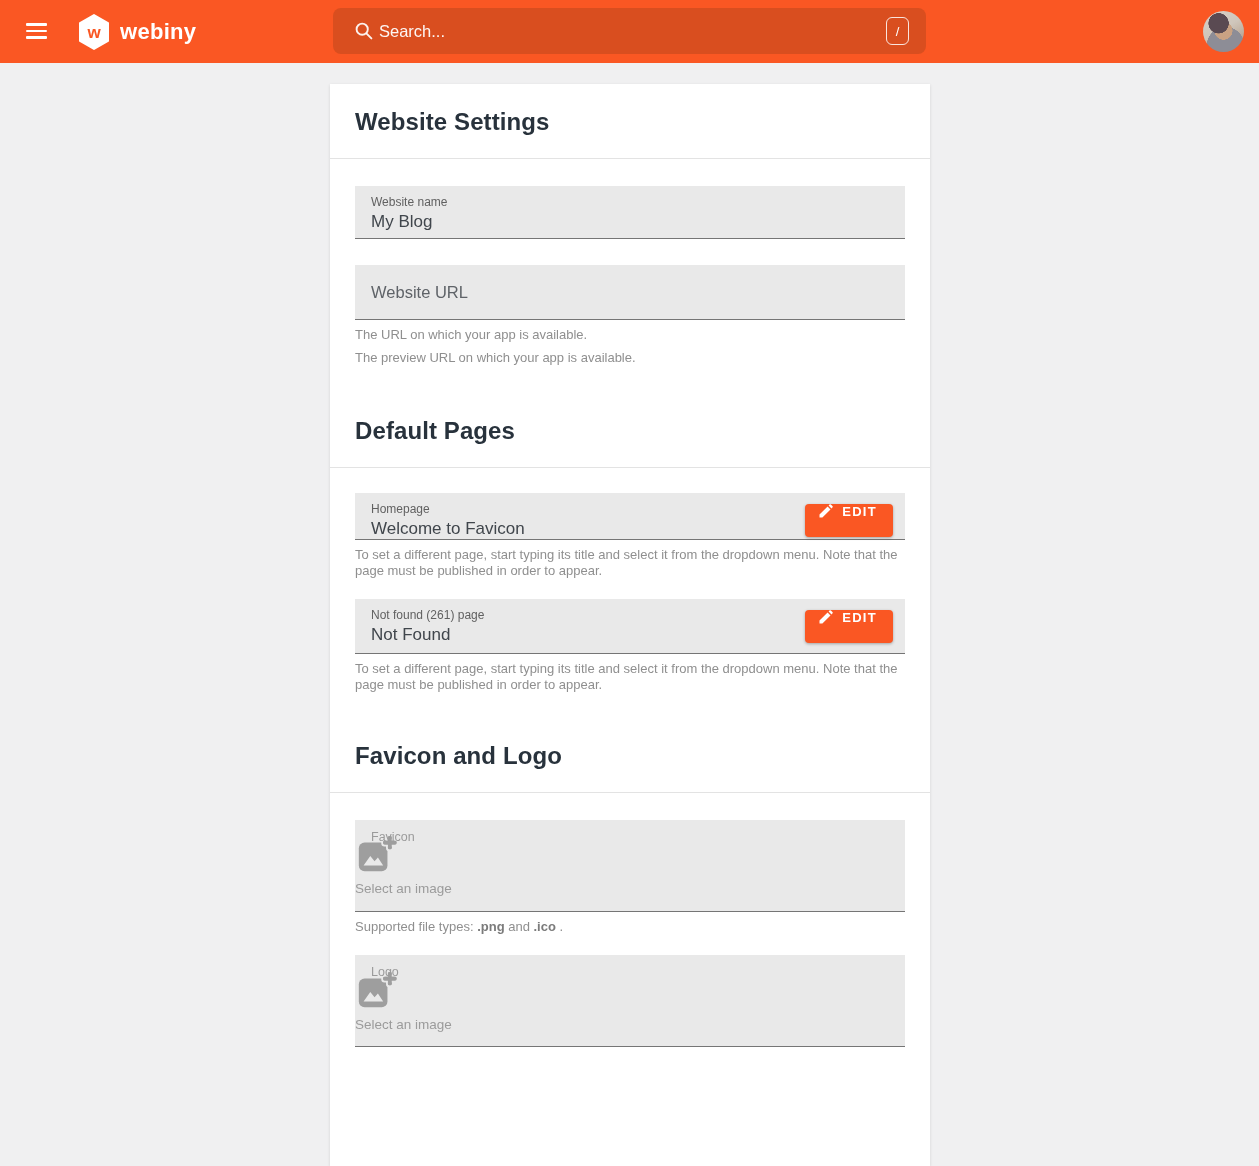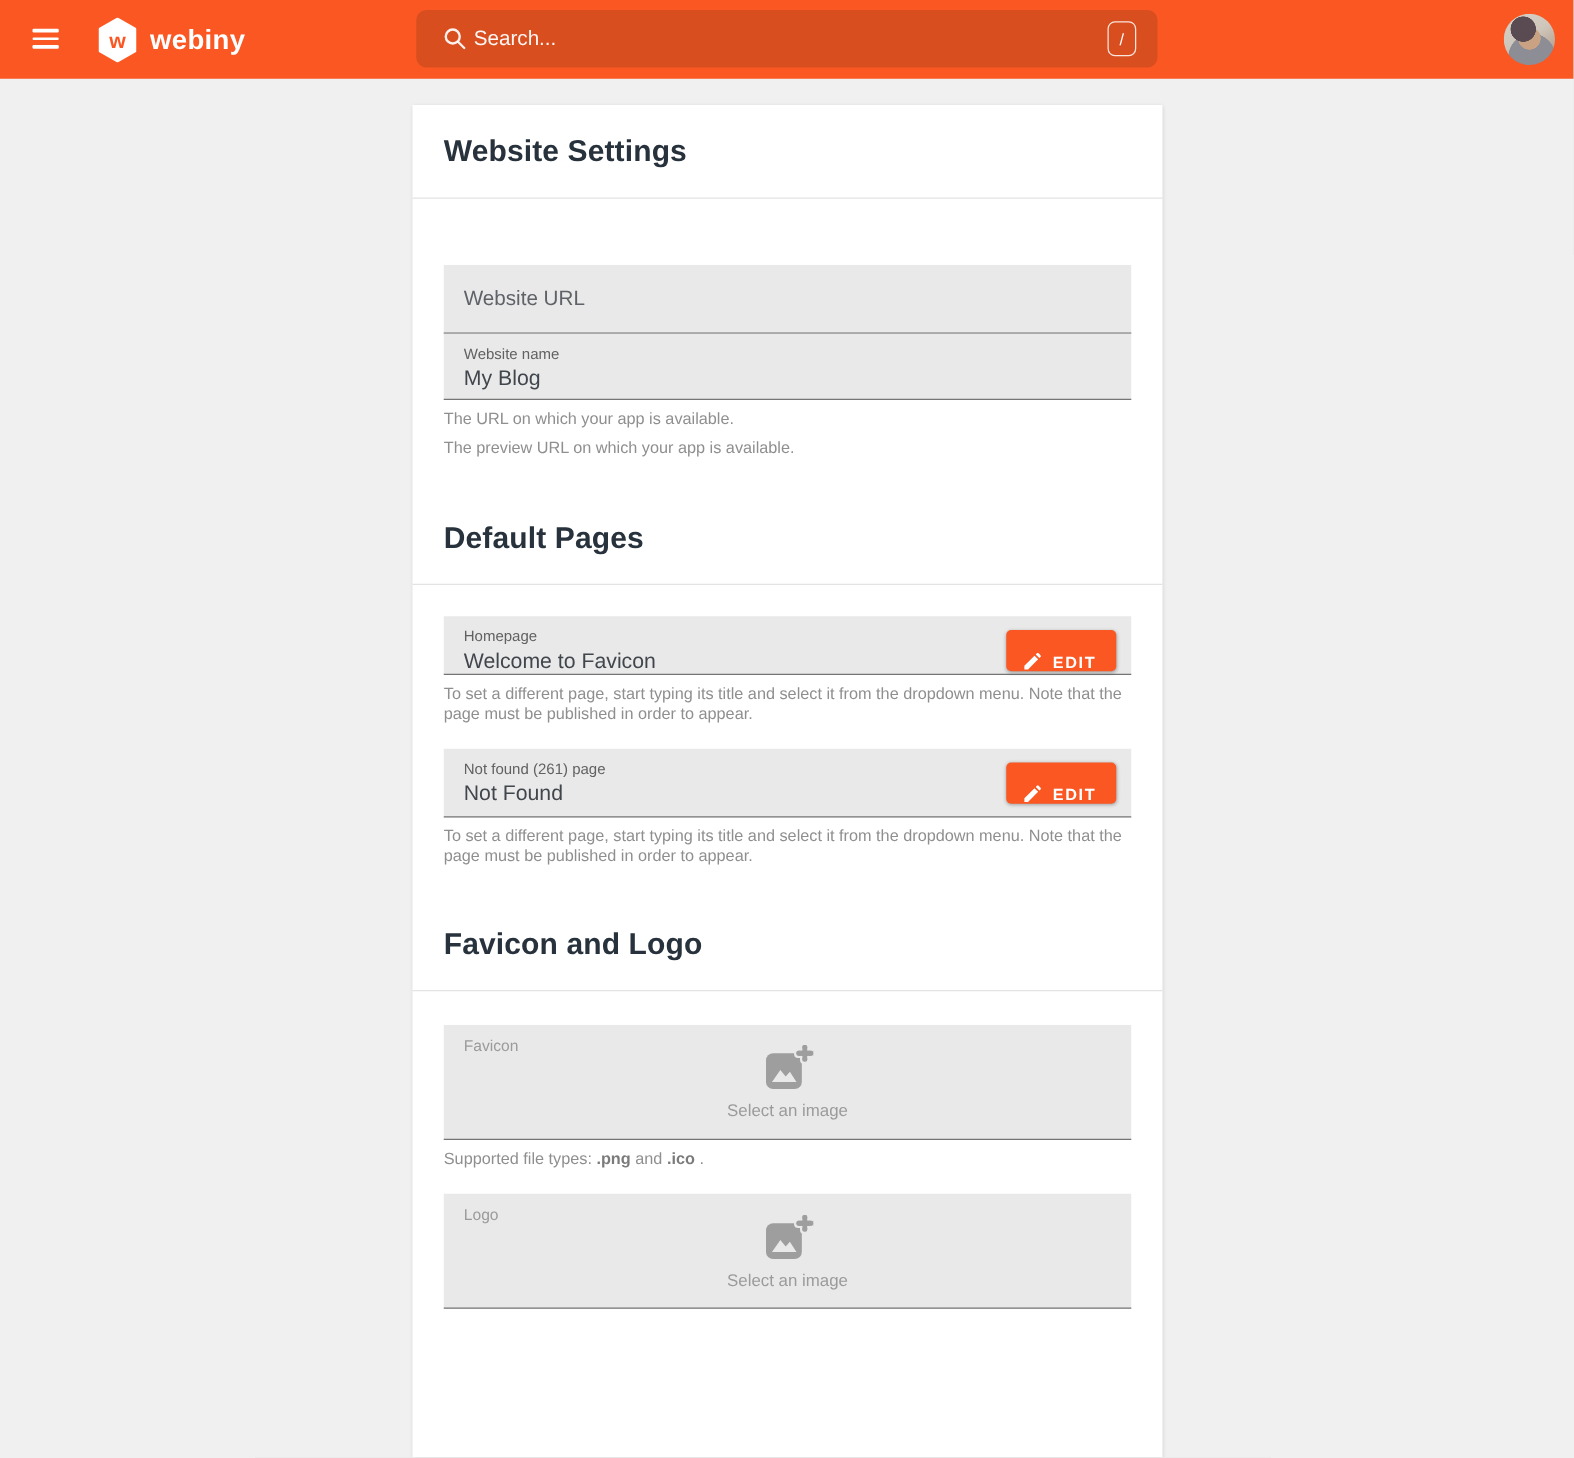--- a/index.html
+++ b/index.html
@@ -154,33 +154,32 @@
     background: #fa5723;
     border: none;
     border-radius: 4px;
     box-shadow: 0 1px 3px rgba(0,0,0,0.3);
     color: #ffffff;
     font-family: "Liberation Sans", sans-serif;
     font-size: 13px;
     font-weight: 700;
     letter-spacing: 1.3px;
     display: flex;
-    align-items: flex-end;
+    align-items: flex-start;
     gap: 9px;
     cursor: pointer;
   }
 
   .image-field {
     position: relative;
     height: 92px;
     background: #e9e9e9;
     border-bottom: 1px solid #757575;
     display: flex;
     flex-direction: column;
-    align-items: center;
     justify-content: center;
     cursor: pointer;
   }
   .image-field .img-label {
     position: absolute;
     left: 16px; top: 10px;
     font-size: 12.5px;
     color: #9b9b9b;
   }
   .image-field .select-text {
@@ -227,27 +226,27 @@
   </header>
 
   <main class="card">
 
     <div class="section-head">
       <h1 class="section-title">Website Settings</h1>
     </div>
 
     <div class="form-block">
 
-      <div class="field field-empty mt26">
-        <span class="floating-label">Website URL</span>
-      </div>
-
       <div class="field field-filled">
         <div class="field-label-small">Website name</div>
         <div class="field-value">My Blog</div>
+      </div>
+
+      <div class="field field-empty mt26">
+        <span class="floating-label">Website URL</span>
       </div>
       <div class="helper">The URL on which your app is available.</div>
 
       <div class="helper">The preview URL on which your app is available.</div>
 
       <div style="height:28px"></div>
     </div>
 
     <div class="section-head">
       <h1 class="section-title">Default Pages</h1>

